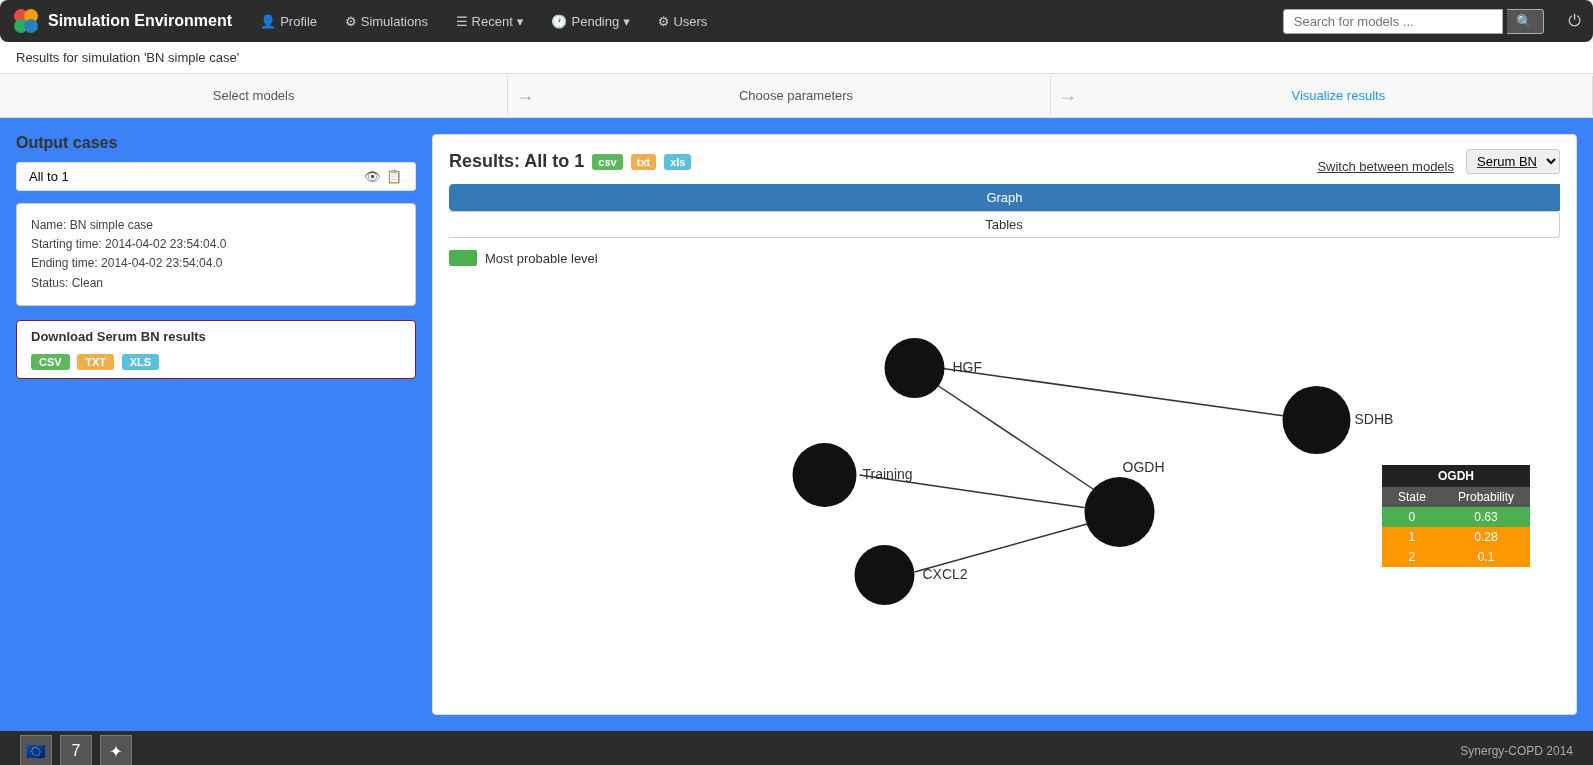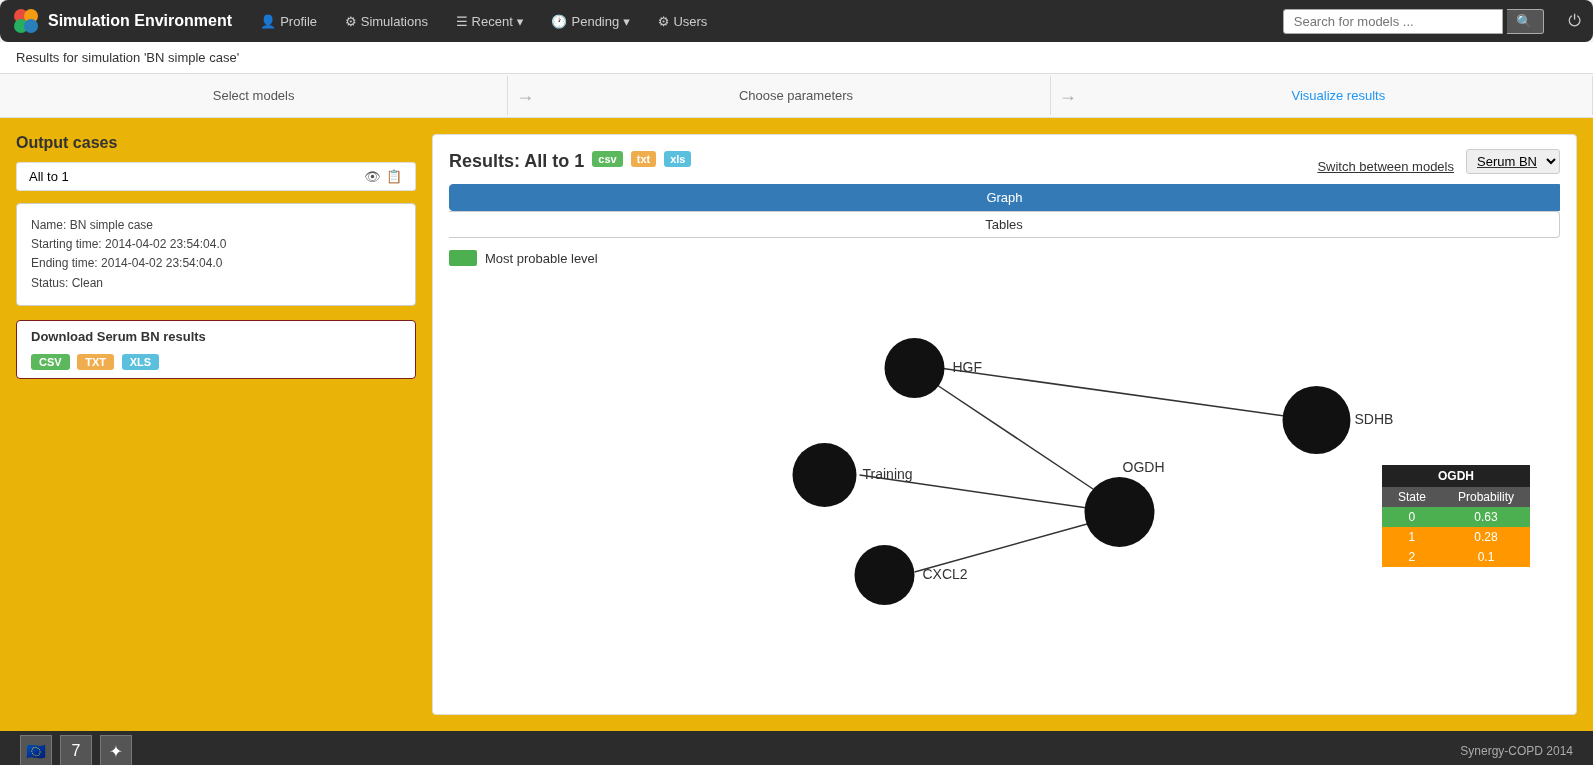--- a/index.html
+++ b/index.html
@@ -102,21 +102,21 @@
       font-size: 18px;
       color: #aaa;
       padding: 0 8px;
     }
 
     
     .main-content {
       display: flex;
       padding: 16px;
       gap: 16px;
-      background: #eab308;
+      background: #3b82f6;
       min-height: calc(765px - 42px - 36px - 44px - 40px);
     }
 
     
     .left-panel {
       width: 400px;
       min-width: 380px;
     }
     .output-cases-title {
       font-size: 16px;
@@ -198,21 +198,21 @@
       display: flex;
       align-items: center;
       justify-content: space-between;
       margin-bottom: 10px;
     }
     .results-title {
       font-size: 18px;
       font-weight: bold;
       color: #333;
       display: flex;
-      align-items: flex-start;
+      align-items: center;
       gap: 8px;
     }
     .badge-sm {
       display: inline-block;
       padding: 2px 6px;
       border-radius: 3px;
       font-size: 11px;
       font-weight: bold;
       color: #fff;
       cursor: pointer;

